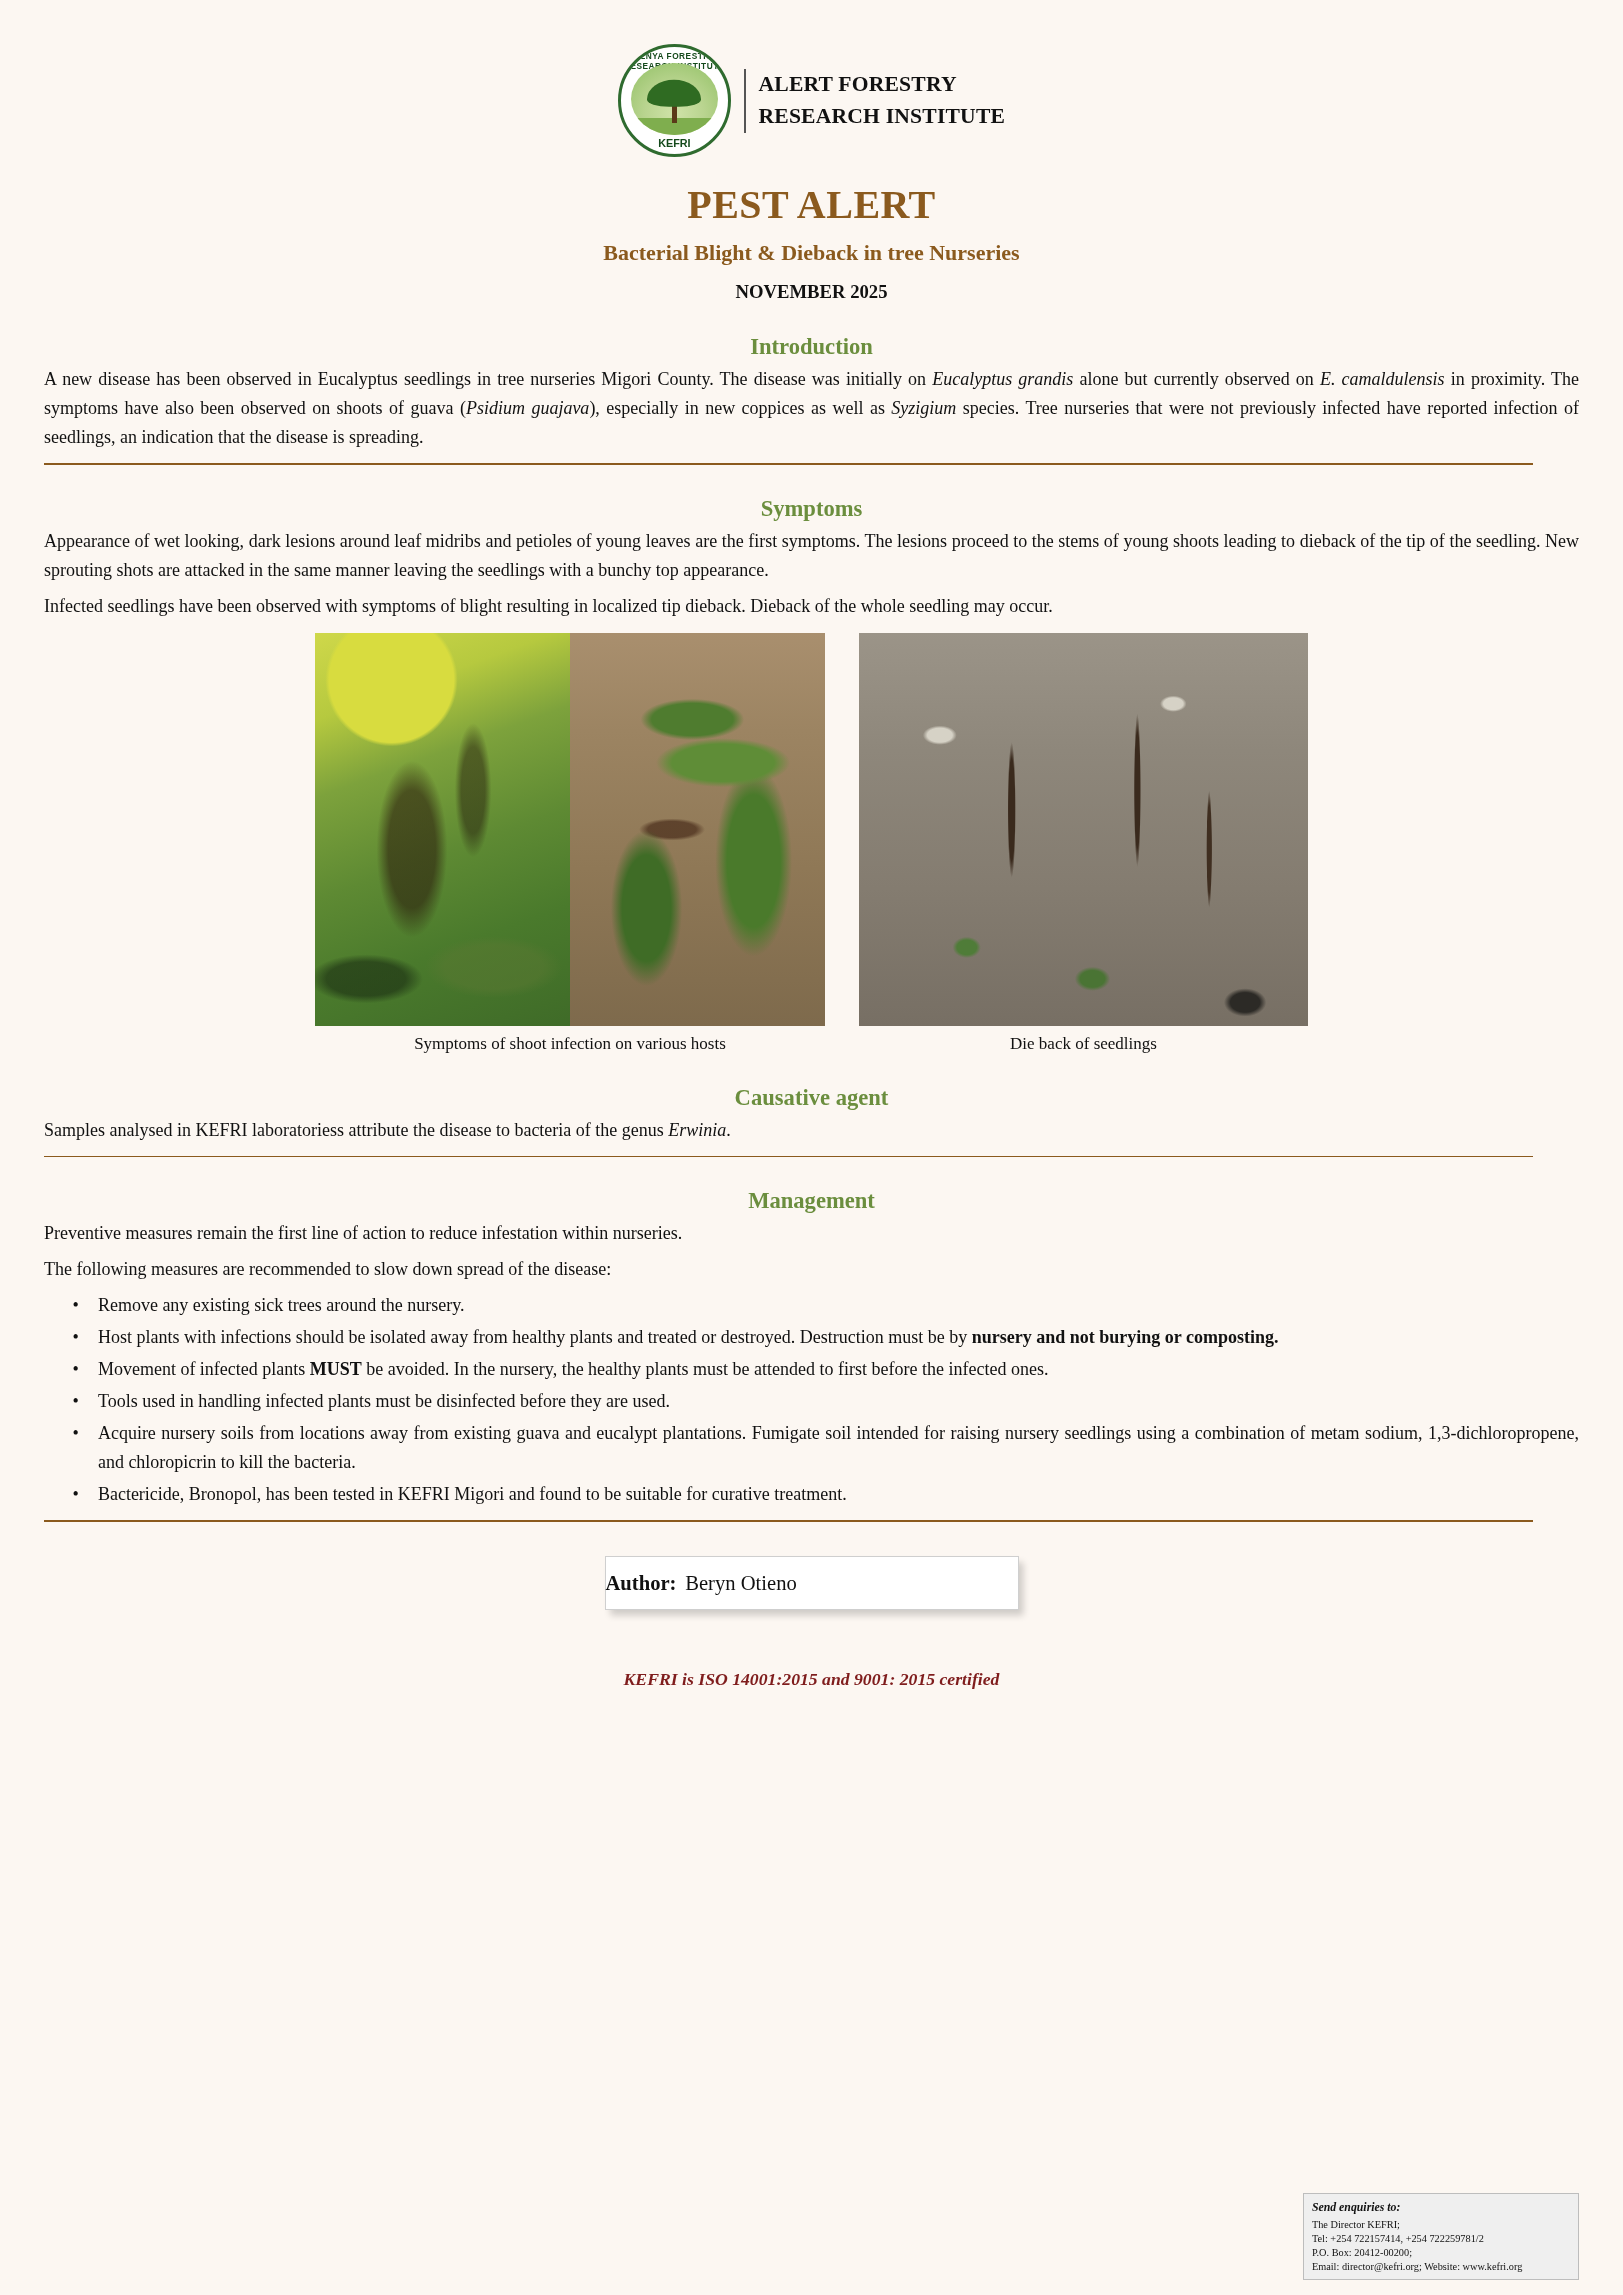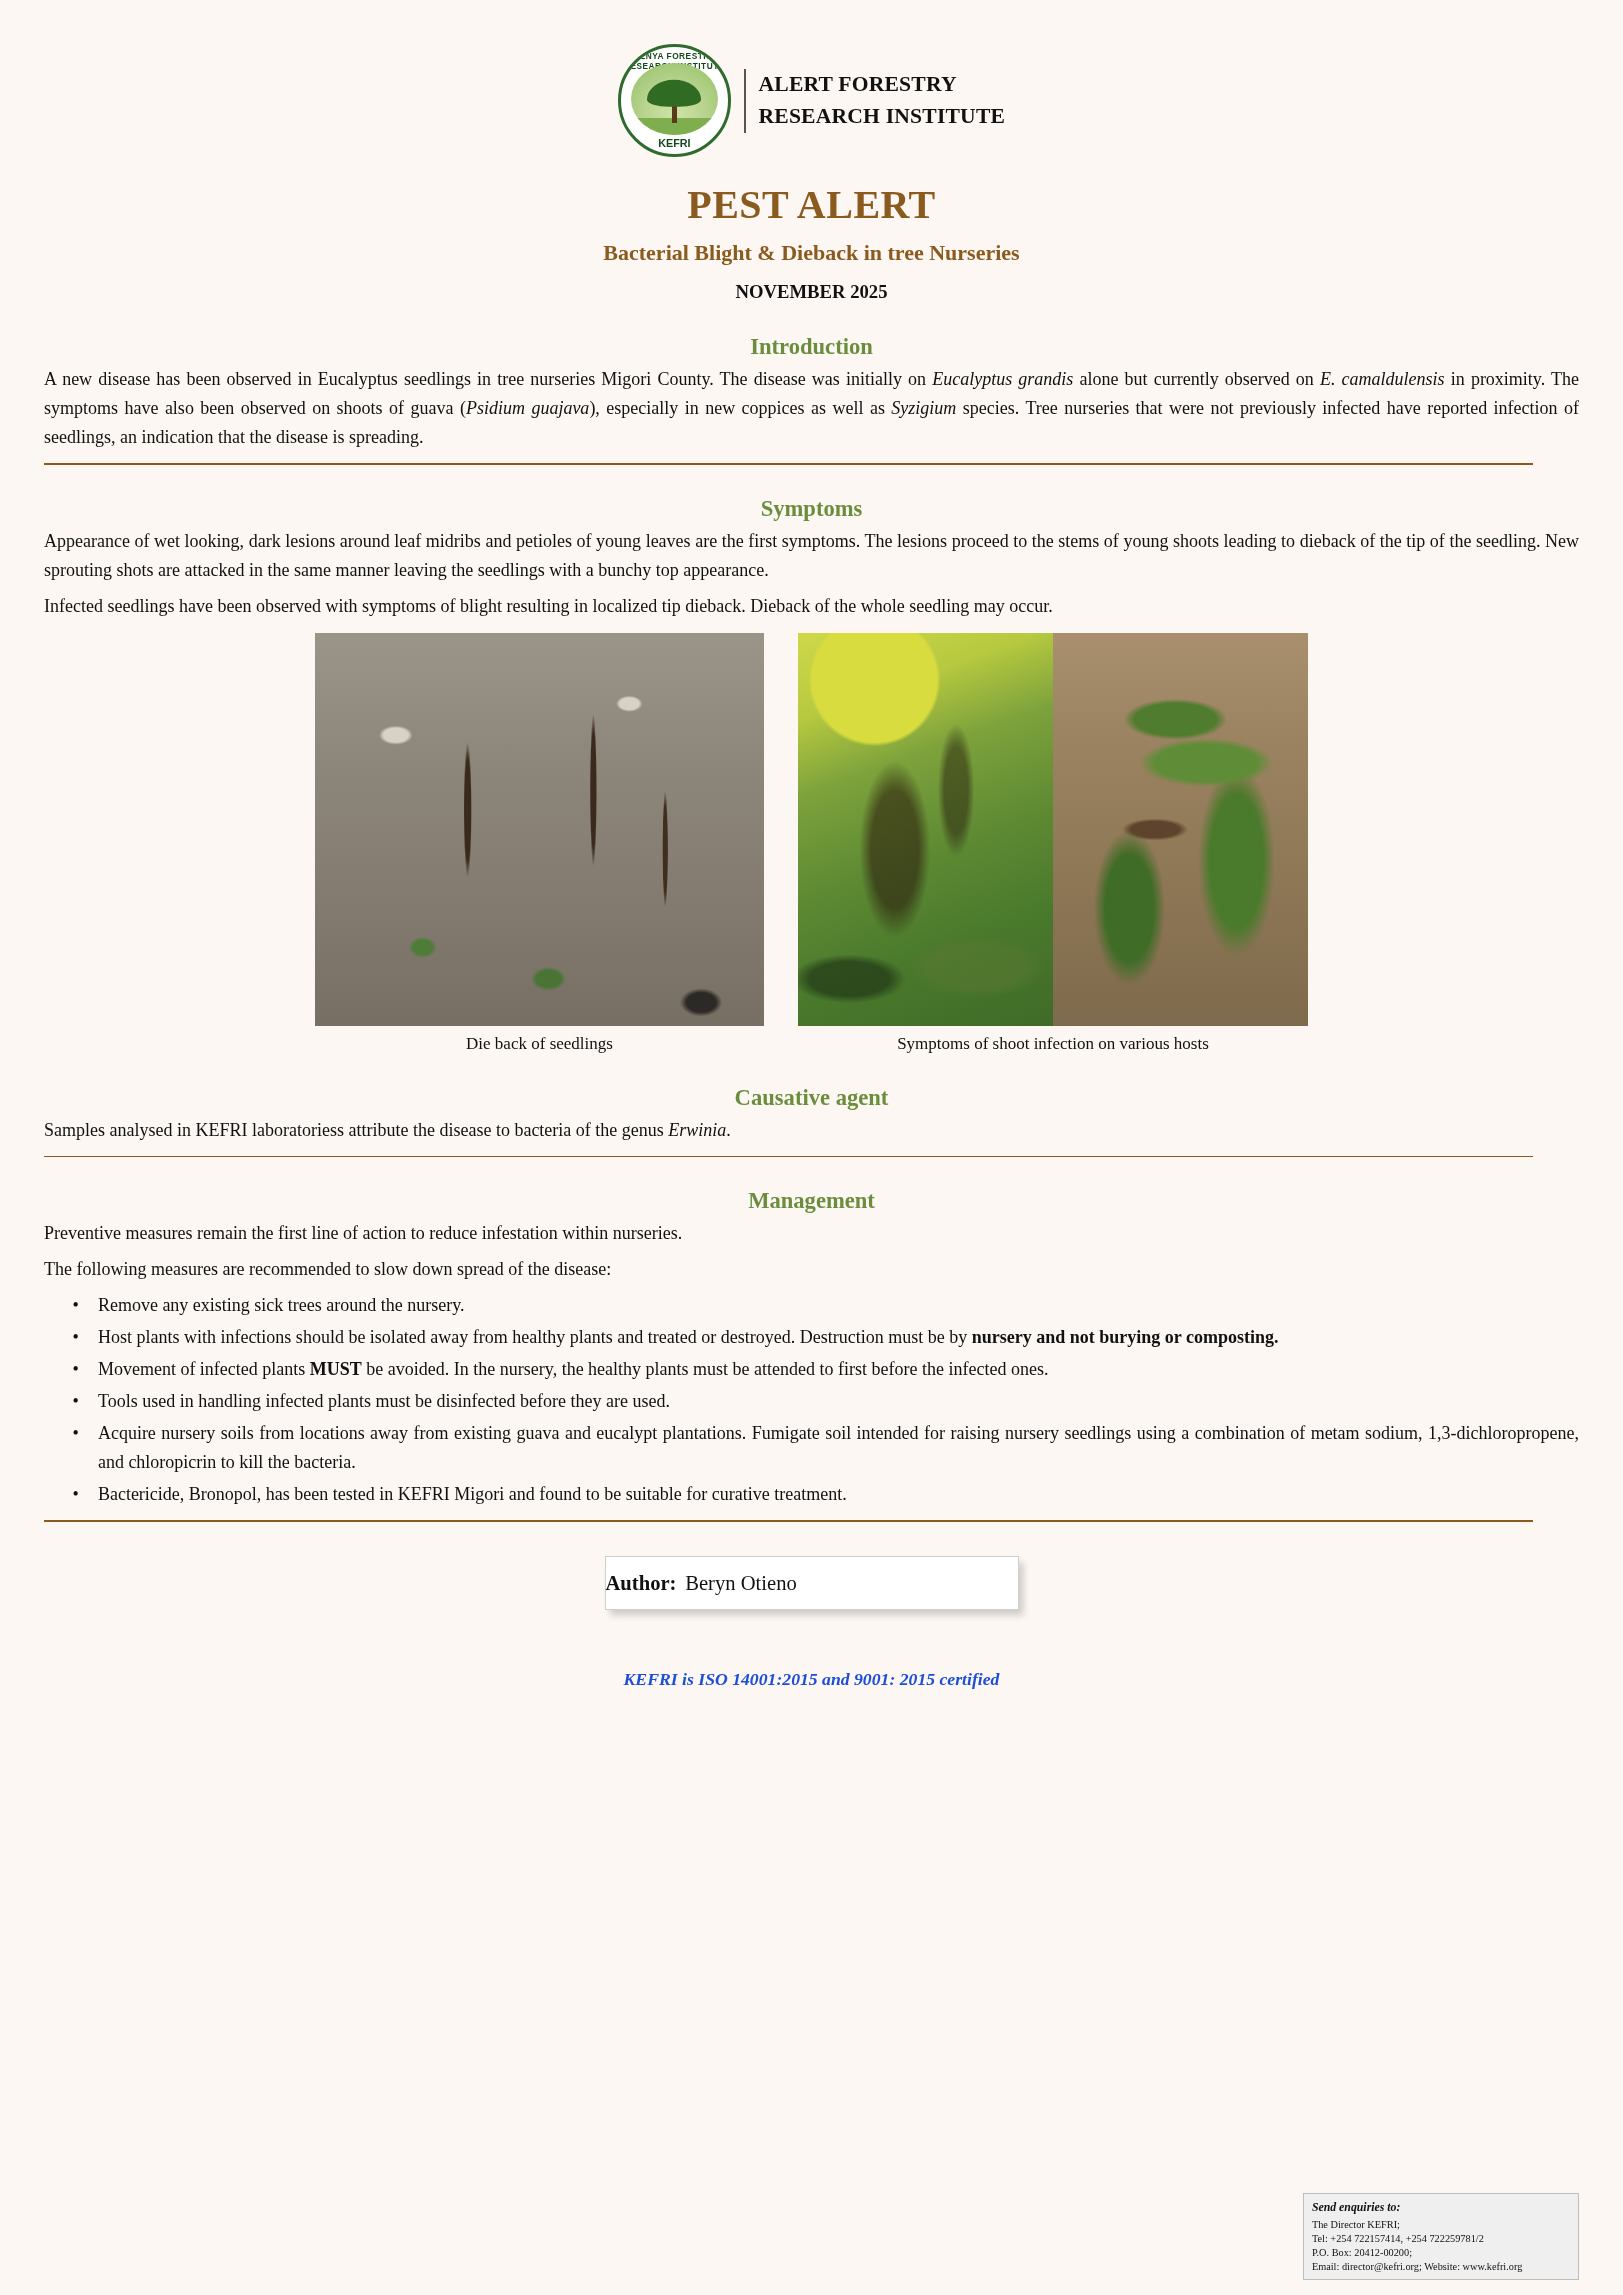--- a/index.html
+++ b/index.html
@@ -278,21 +278,21 @@
   .author-box .val {
     font-size: 20.6px;
     color: #111;
     margin-left: 8.8px;
   }
   .iso {
     text-align: center;
     font-size: 17.7px;
     font-style: italic;
     font-weight: bold;
-    color: #1d4ed8;
+    color: #7f1d1d;
     margin-top: 59px;
   }
   .enquiries {
     position: absolute;
     right: 44px;
     bottom: 14.7px;
     width: 276px;
     background: #efefef;
     border: 0.5px solid #bdbdbd;
     padding: 5.9px 7.9px;
@@ -344,30 +344,30 @@
 
   <div class="rule narrow"></div>
 
   <div class="section-heading">Symptoms</div>
   <p class="body">Appearance of wet looking, dark lesions around leaf midribs and petioles of young leaves are the first symptoms. The lesions proceed to the stems of young shoots leading to dieback of the tip of the seedling. New sprouting shots are attacked in the same manner leaving the seedlings with a bunchy top appearance.</p>
   <p class="body">Infected seedlings have been observed with symptoms of blight resulting in localized tip dieback. Dieback of the whole seedling may occur.</p>
 
   <div class="figures">
     <div class="fig">
       <div class="fig-imgs">
-        <div class="photo wide ph-c"></div>
-      </div>
-      <div class="caption">Die back of seedlings</div>
-    </div>
-    <div class="fig">
-      <div class="fig-imgs">
         <div class="photo ph-a"></div>
         <div class="photo ph-b"></div>
       </div>
       <div class="caption">Symptoms of shoot infection on various hosts</div>
+    </div>
+    <div class="fig">
+      <div class="fig-imgs">
+        <div class="photo wide ph-c"></div>
+      </div>
+      <div class="caption">Die back of seedlings</div>
     </div>
   </div>
 
   <div class="section-heading">Causative agent</div>
   <p class="body"><span>Samples analysed in KEFRI laboratoriess attribute the disease to bacteria of the genus </span><em>Erwinia</em><span>.</span></p>
 
   <div class="rule narrow"></div>
 
   <div class="section-heading">Management</div>
   <p class="body">Preventive measures remain the first line of action to reduce infestation within nurseries.</p>

